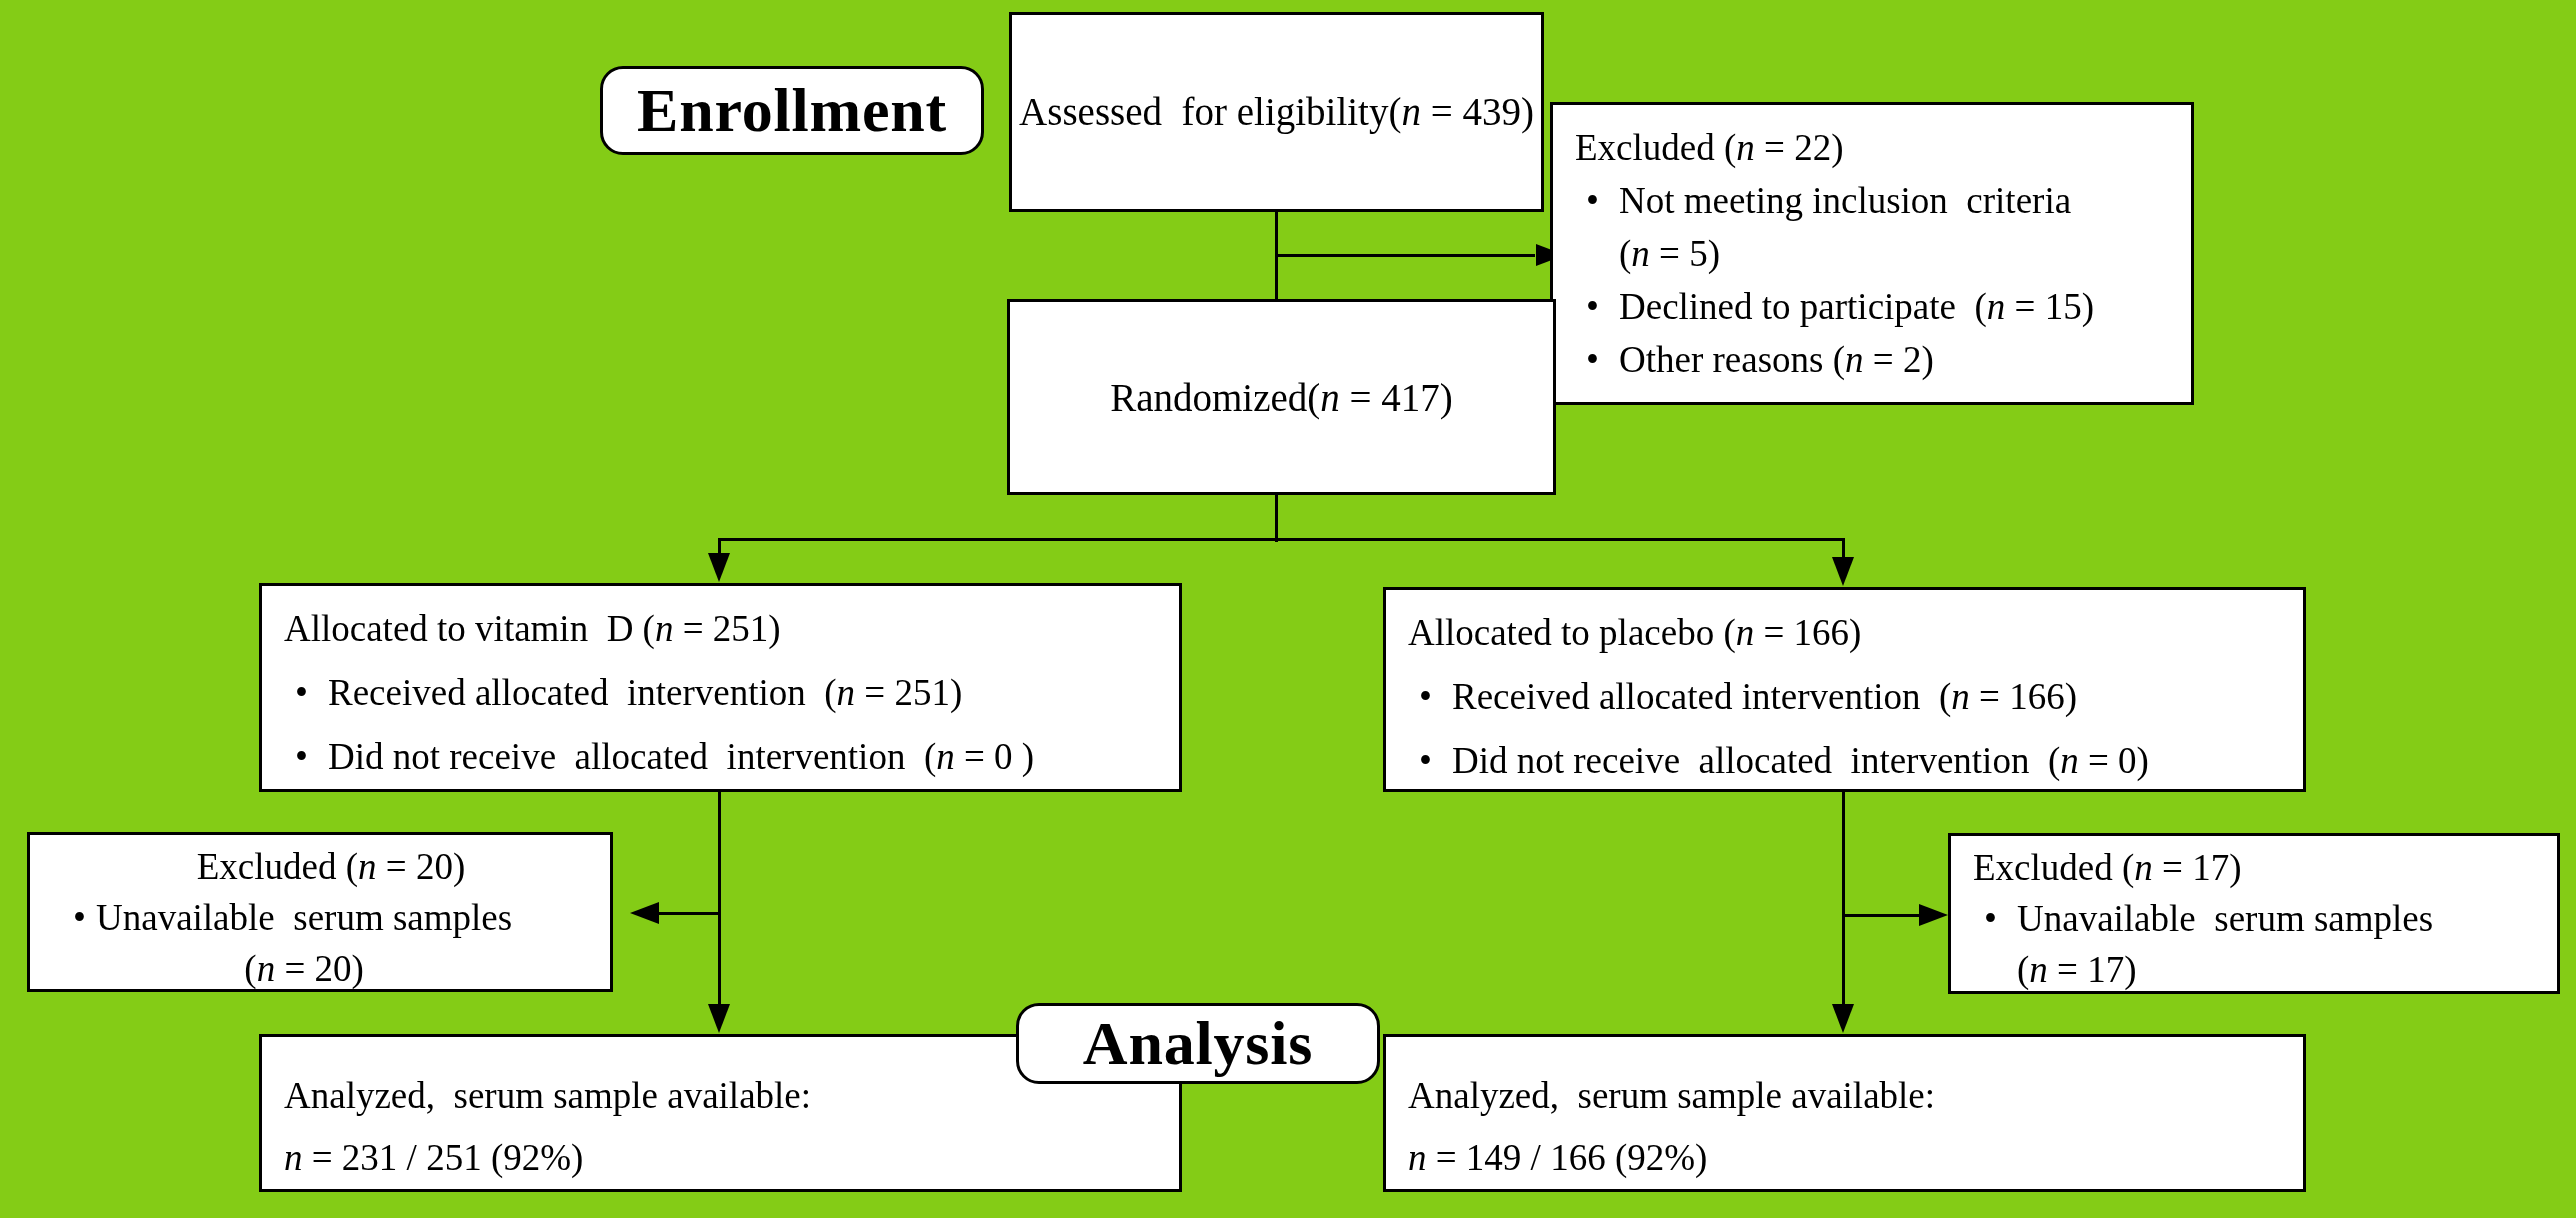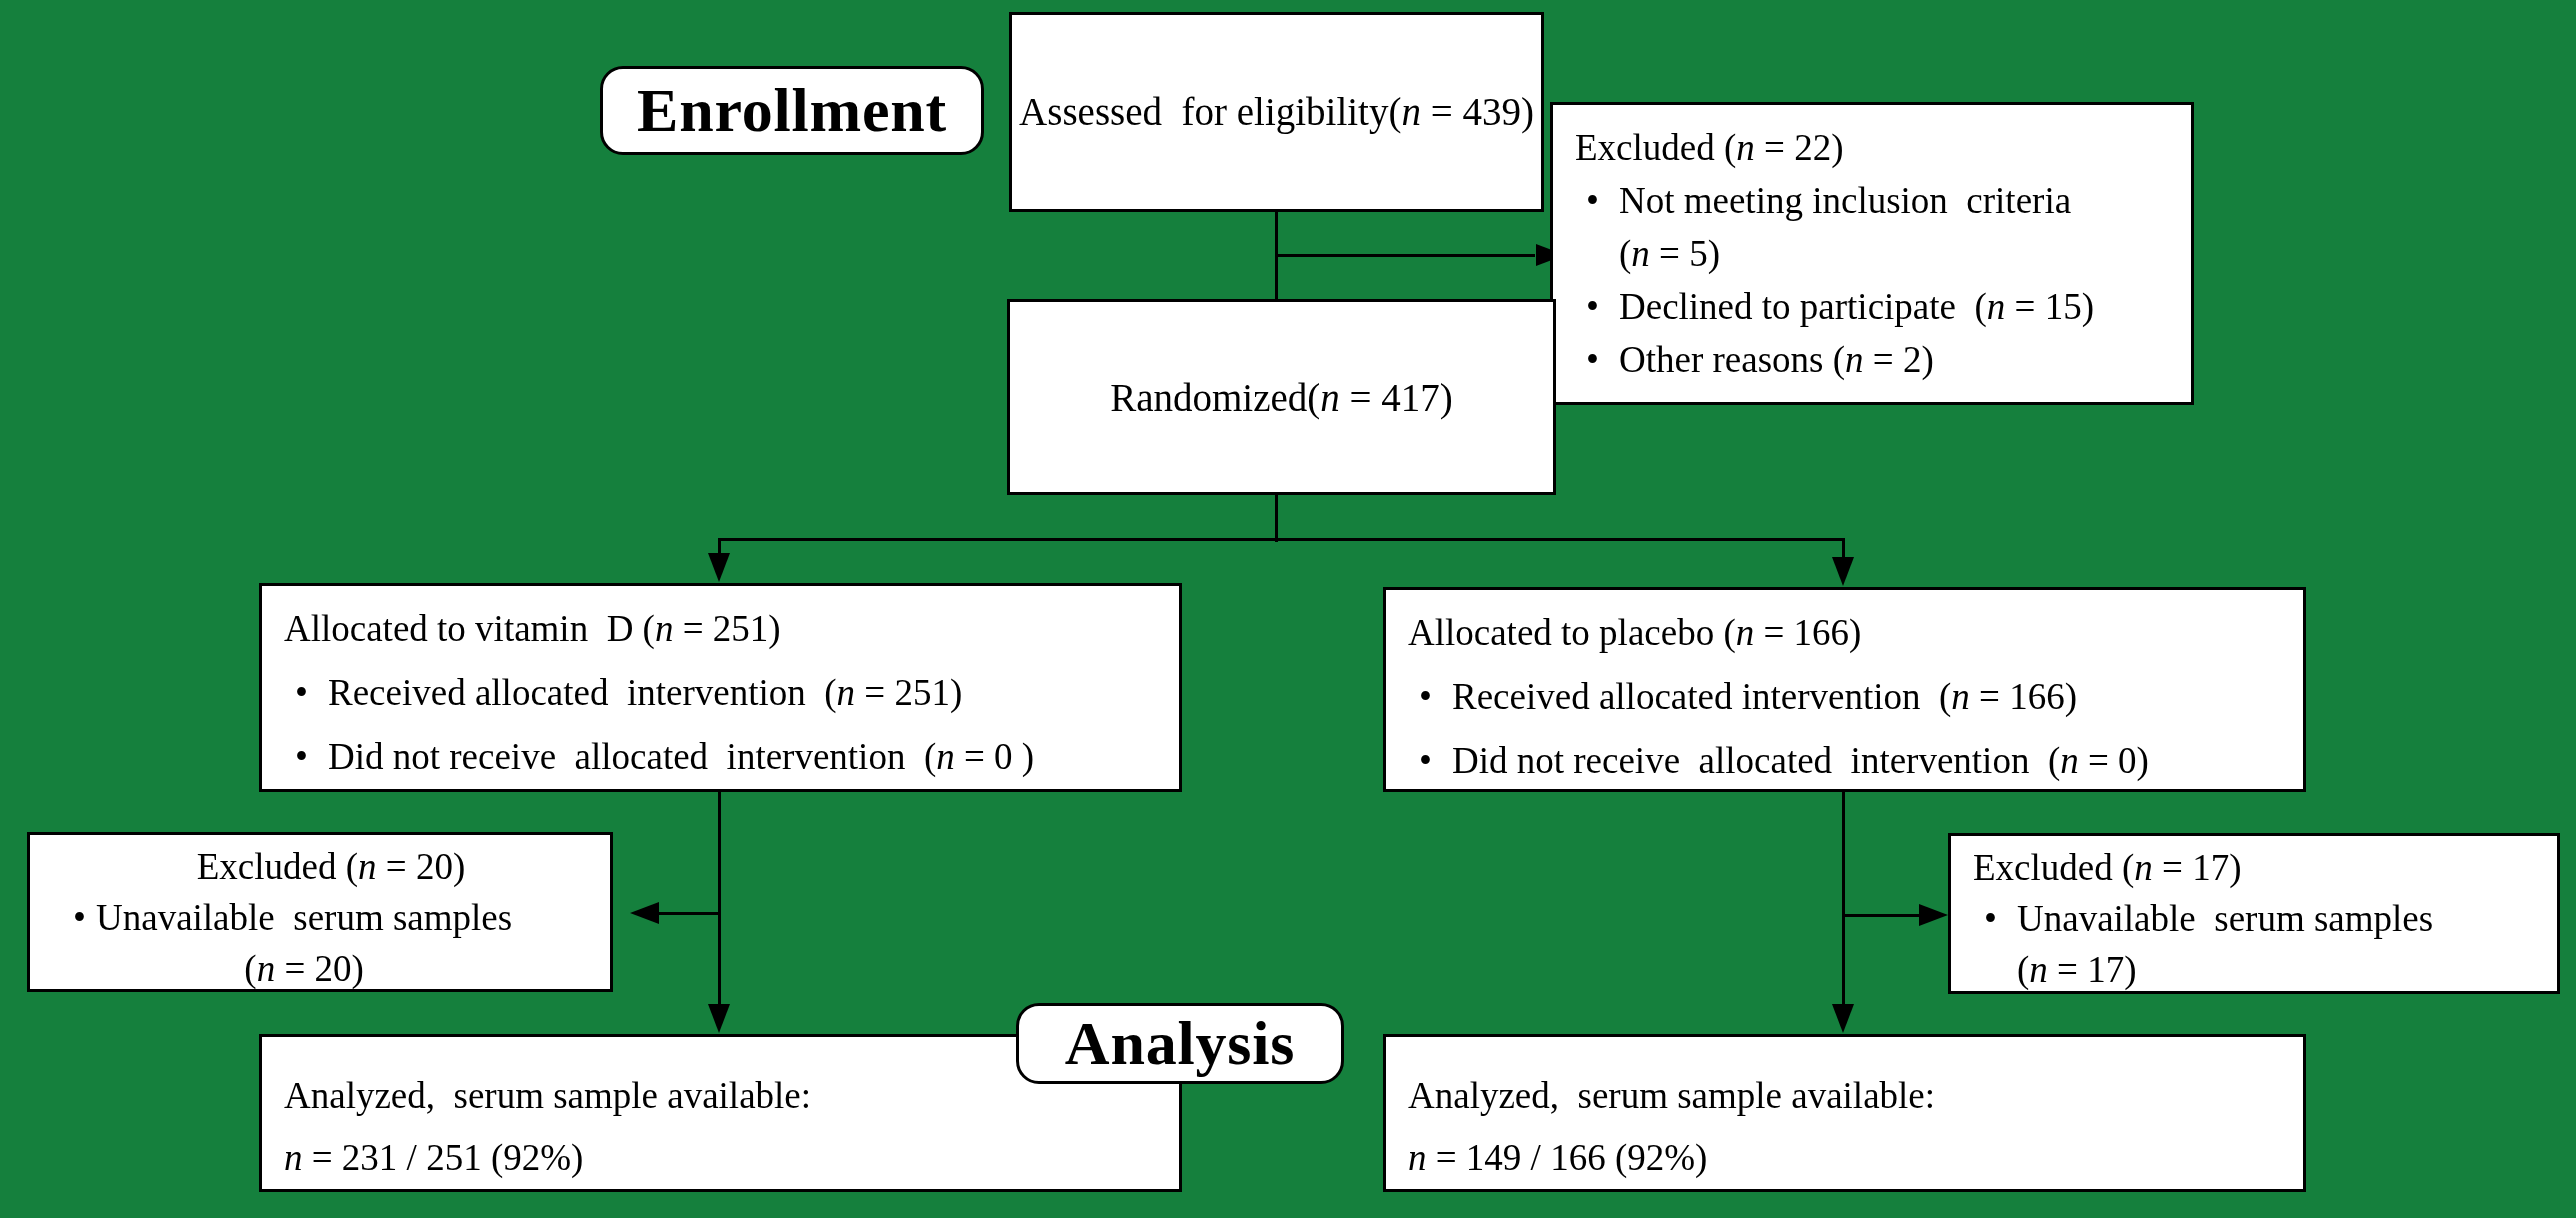--- a/index.html
+++ b/index.html
@@ -1,19 +1,19 @@
 <!DOCTYPE html>
 <html style="font-size:12.4px"><head>
 <meta charset="utf-8">
 <style>
   html,body{margin:0;padding:0;background:#ffffff;}
   #canvas{
     position:relative;
     width:2576px;height:1218px;
-    background:#15803d;
+    background:#84cc16;
     font-family:"Liberation Serif","DejaVu Serif",serif;
     color:#000;
     overflow:hidden;
   }
   
   .box{
     position:absolute;
     background:#fff;
     border:3.9px solid #000;
     box-sizing:border-box;
@@ -56,21 +56,21 @@
   i{font-style:italic;}
 </style>
 </head>
 <body>
 
 <div id="canvas">
 
   <div class="stage" style="left:600px;top:66px;width:384px;height:89px;">Enrollment</div>
 
 
-  <div class="stage" style="left:1016px;top:1003px;width:328px;height:81px;">Analysis</div>
+  <div class="stage" style="left:1016px;top:1003px;width:364px;height:81px;">Analysis</div>
 
   <div class="box center-box" style="left:1009px;top:11.6px;width:535px;height:200px;">
     <div class="ln">Assessed  for eligibility</div>
     <div class="ln">(<i>n</i> = 439)</div>
   </div>
 
   <div class="box text-box lh-mid" style="left:1550px;top:102px;width:644px;height:303px;">
     <div class="title">Excluded (<i>n</i> = 22)</div>
     <div class="bullet">
       <span class="b">•</span>

